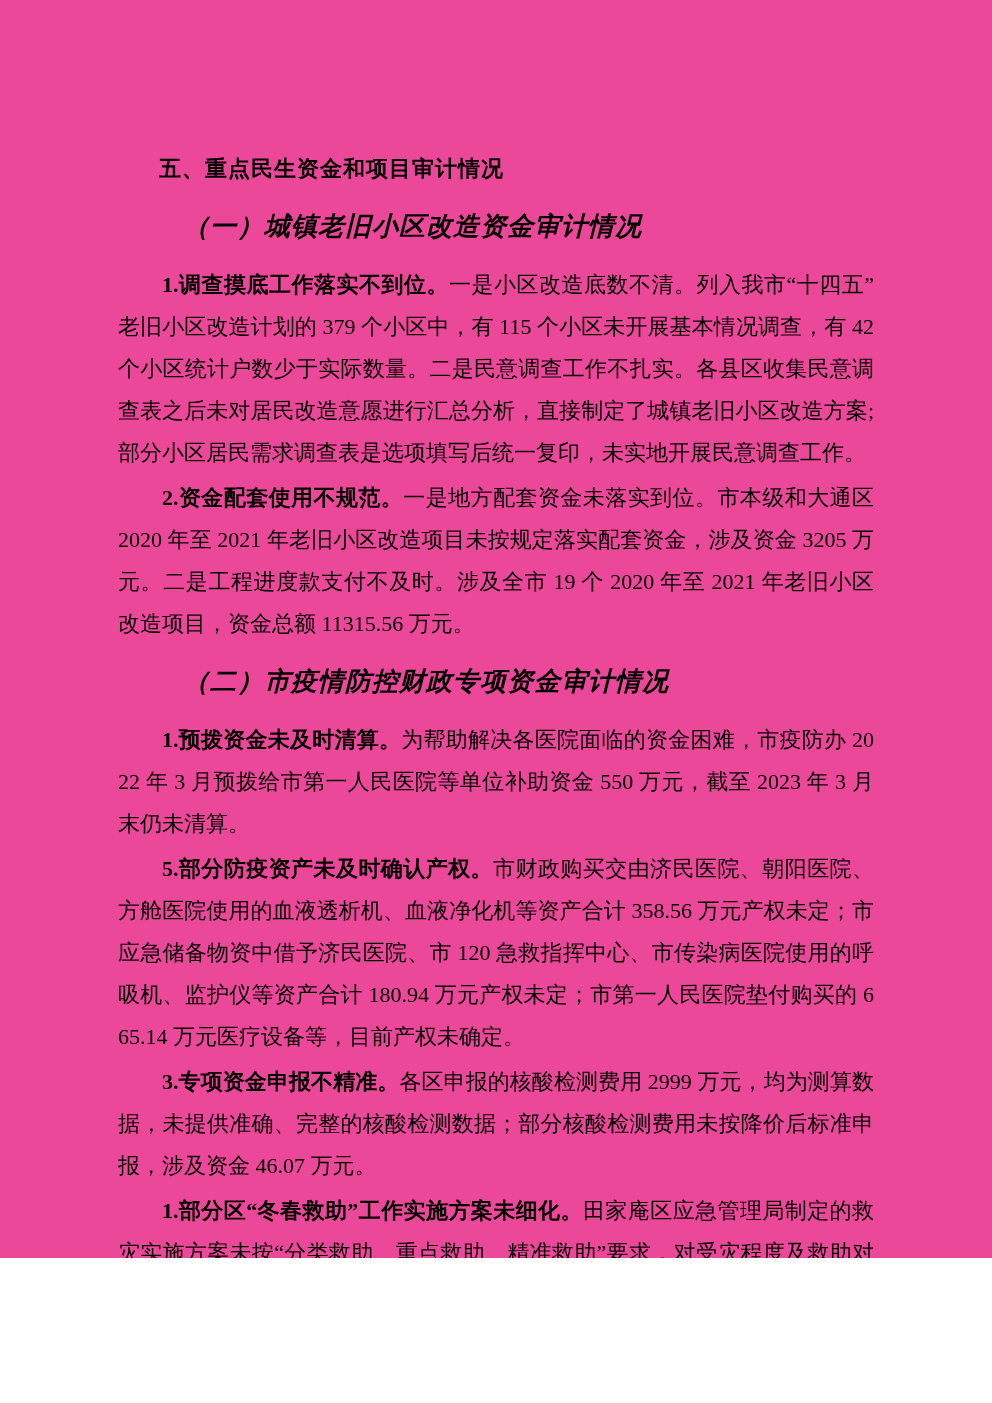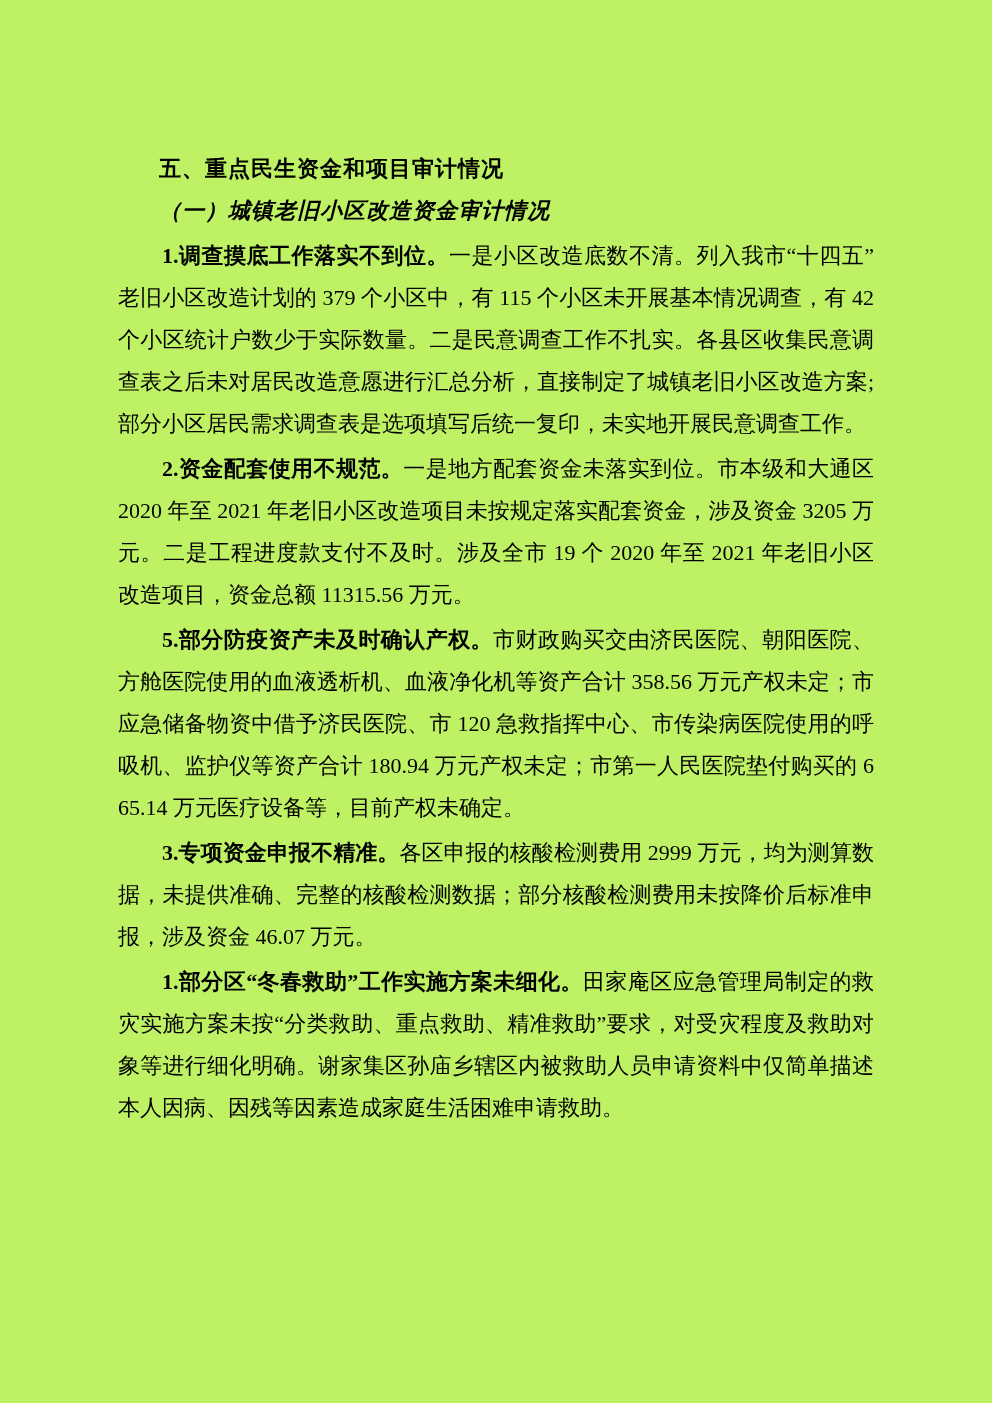--- a/index.html
+++ b/index.html
@@ -3,22 +3,22 @@
 <meta charset="utf-8">
 <style>
   html, body {
     margin: 0;
     padding: 0;
     background: #ffffff;
   }
   .page {
     position: relative;
     width: 992px;
-    height: 1403px;
-    background: #bef264;
+    height: 1258px;
+    background: #ec4899;
     overflow: hidden;
     font-family: "Liberation Serif", "DejaVu Serif", serif;
     color: #000000;
   }
   .content {
     position: absolute;
     left: 115px;
     top: 148px;
     width: 762px;
   }
@@ -28,24 +28,24 @@
     font-size: 22px;
     line-height: 42px;
     text-indent: 2em;
     margin: 0;
     letter-spacing: 1px;
   }
   .sub-heading {
     font-family: "Liberation Serif", "DejaVu Serif", serif;
     font-weight: bold;
     font-style: italic; 
-    font-size: 22px;
+    font-size: 26px;
     line-height: 42px;
     text-indent: 2em;
-    margin: 0;
+    margin: 16px;
     letter-spacing: 1px;
   }
   .body-para {
     font-size: 22px;
     line-height: 42px;
     text-align: justify;
     text-indent: 2em;
     margin: 3px;
     word-break: break-all;
   }
@@ -70,21 +70,23 @@
   <div class="content">
 
     <h1 class="doc-title">五、重点民生资金和项目审计情况</h1>
 
     <h2 class="sub-heading">（一）城镇老旧小区改造资金审计情况</h2>
 
     <p class="body-para"><span class="lead">1.调查摸底工作落实不到位。</span><span>一是小区改造底数不清。列入我市“十四五”老旧小区改造计划的 379 个小区中，有 115 个小区未开展基本情况调查，有 42 个小区统计户数少于实际数量。二是民意调查工作不扎实。各县区收集民意调查表之后未对居民改造意愿进行汇总分析，直接制定了城镇老旧小区改造方案;部分小区居民需求调查表是选项填写后统一复印，未实地开展民意调查工作。</span></p>
 
     <p class="body-para"><span class="lead">2.资金配套使用不规范。</span><span>一是地方配套资金未落实到位。市本级和大通区 2020 年至 2021 年老旧小区改造项目未按规定落实配套资金，涉及资金 3205 万元。二是工程进度款支付不及时。涉及全市 19 个 2020 年至 2021 年老旧小区改造项目，资金总额 11315.56 万元。</span></p>
 
+    <h2 class="sub-heading">（二）市疫情防控财政专项资金审计情况</h2>
 
+    <p class="body-para"><span class="lead">1.预拨资金未及时清算。</span><span>为帮助解决各医院面临的资金困难，市疫防办 2022 年 3 月预拨给市第一人民医院等单位补助资金 550 万元，截至 2023 年 3 月末仍未清算。</span></p>
 
     <p class="body-para"><span class="lead">5.部分防疫资产未及时确认产权。</span><span>市财政购买交由济民医院、朝阳医院、方舱医院使用的血液透析机、血液净化机等资产合计 358.56 万元产权未定；市应急储备物资中借予济民医院、市 120 急救指挥中心、市传染病医院使用的呼吸机、监护仪等资产合计 180.94 万元产权未定；市第一人民医院垫付购买的 665.14 万元医疗设备等，目前产权未确定。</span></p>
 
     <p class="body-para"><span class="lead">3.专项资金申报不精准。</span><span>各区申报的核酸检测费用 2999 万元，均为测算数据，未提供准确、完整的核酸检测数据；部分核酸检测费用未按降价后标准申报，涉及资金 46.07 万元。</span></p>
 
 
     <p class="body-para"><span class="lead">1.部分区“冬春救助”工作实施方案未细化。</span><span>田家庵区应急管理局制定的救灾实施方案未按“分类救助、重点救助、精准救助”要求，对受灾程度及救助对象等进行细化明确。谢家集区孙庙乡辖区内被救助人员申请资料中仅简单描述本人因病、因残等因素造成家庭生活困难申请救助。</span></p>
 
   </div>
 

